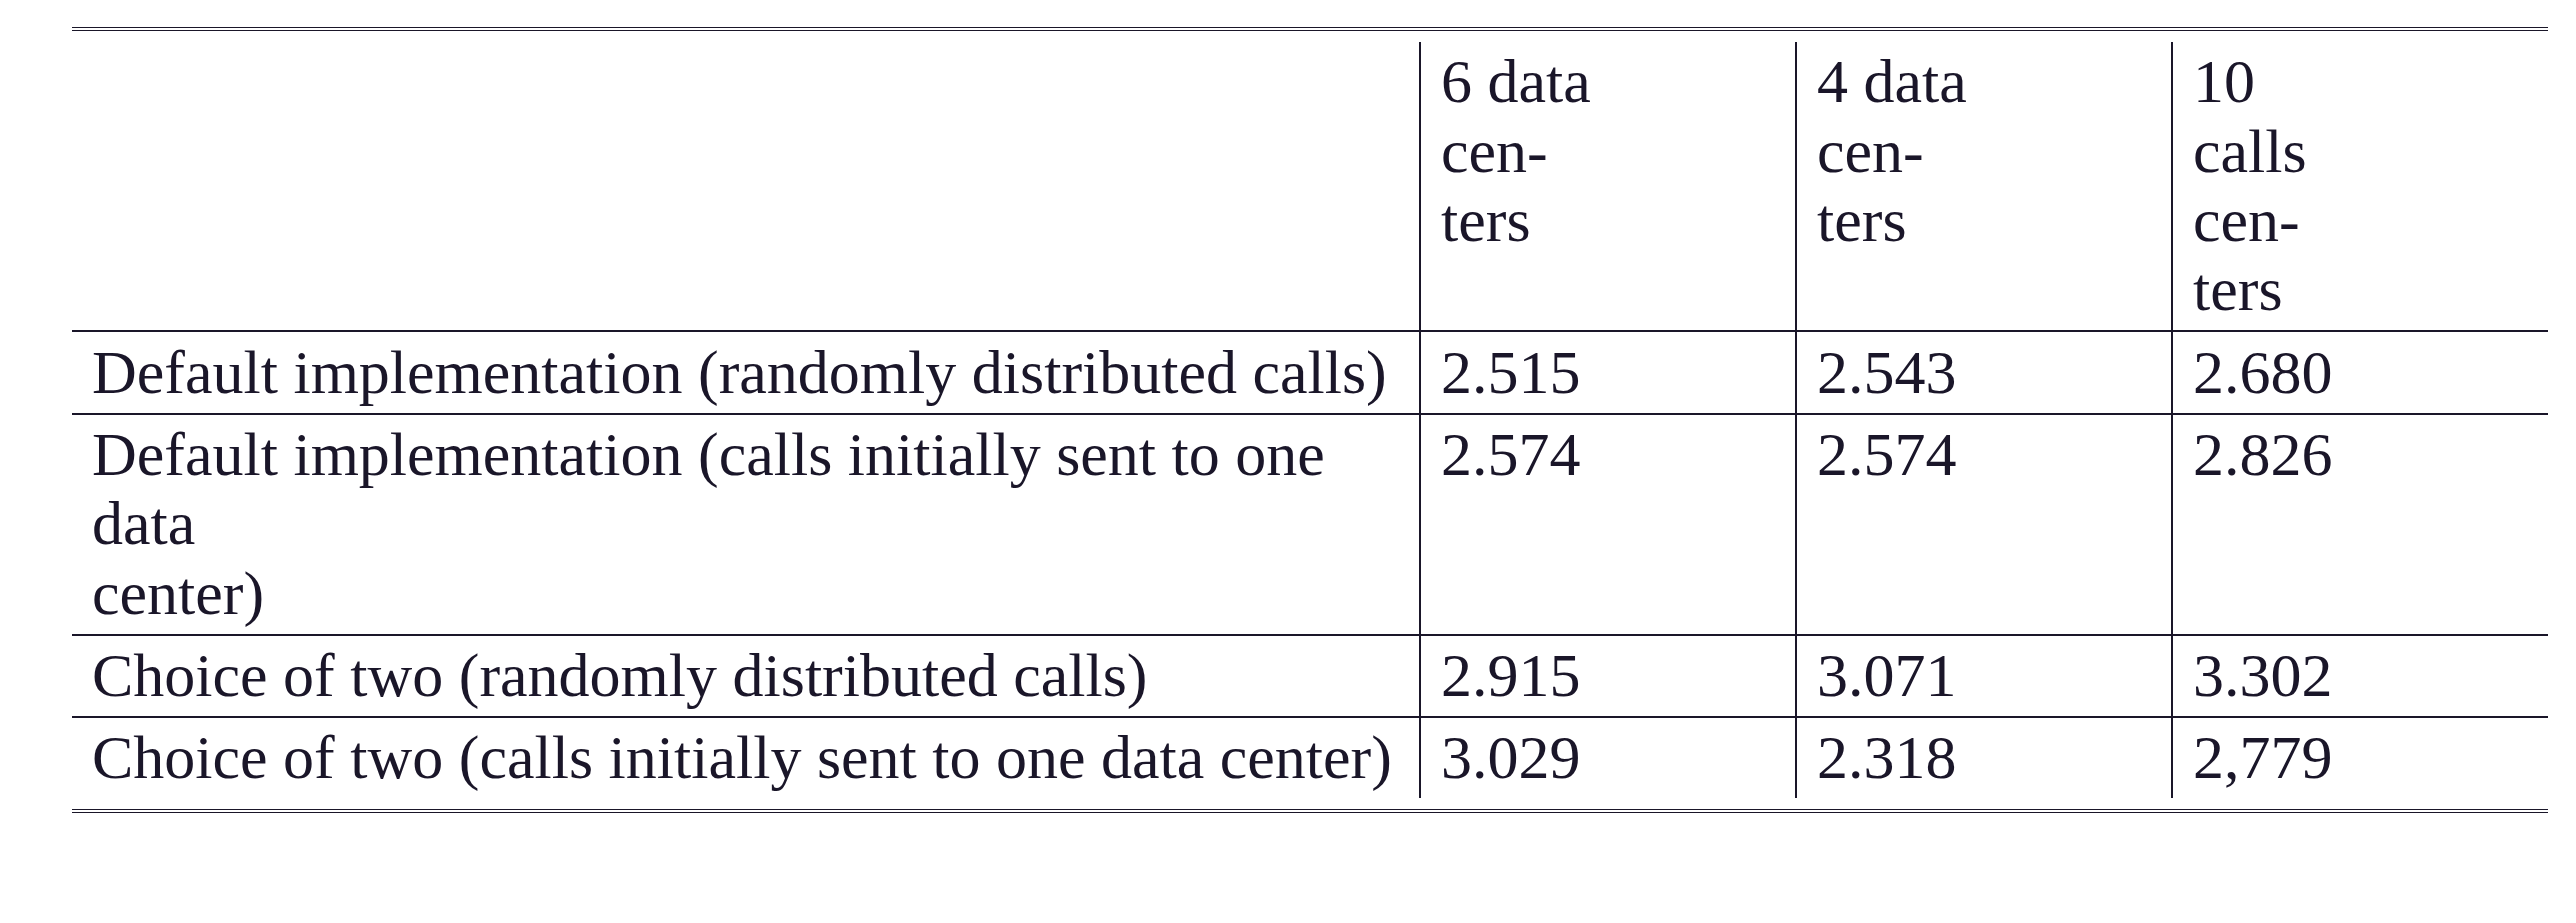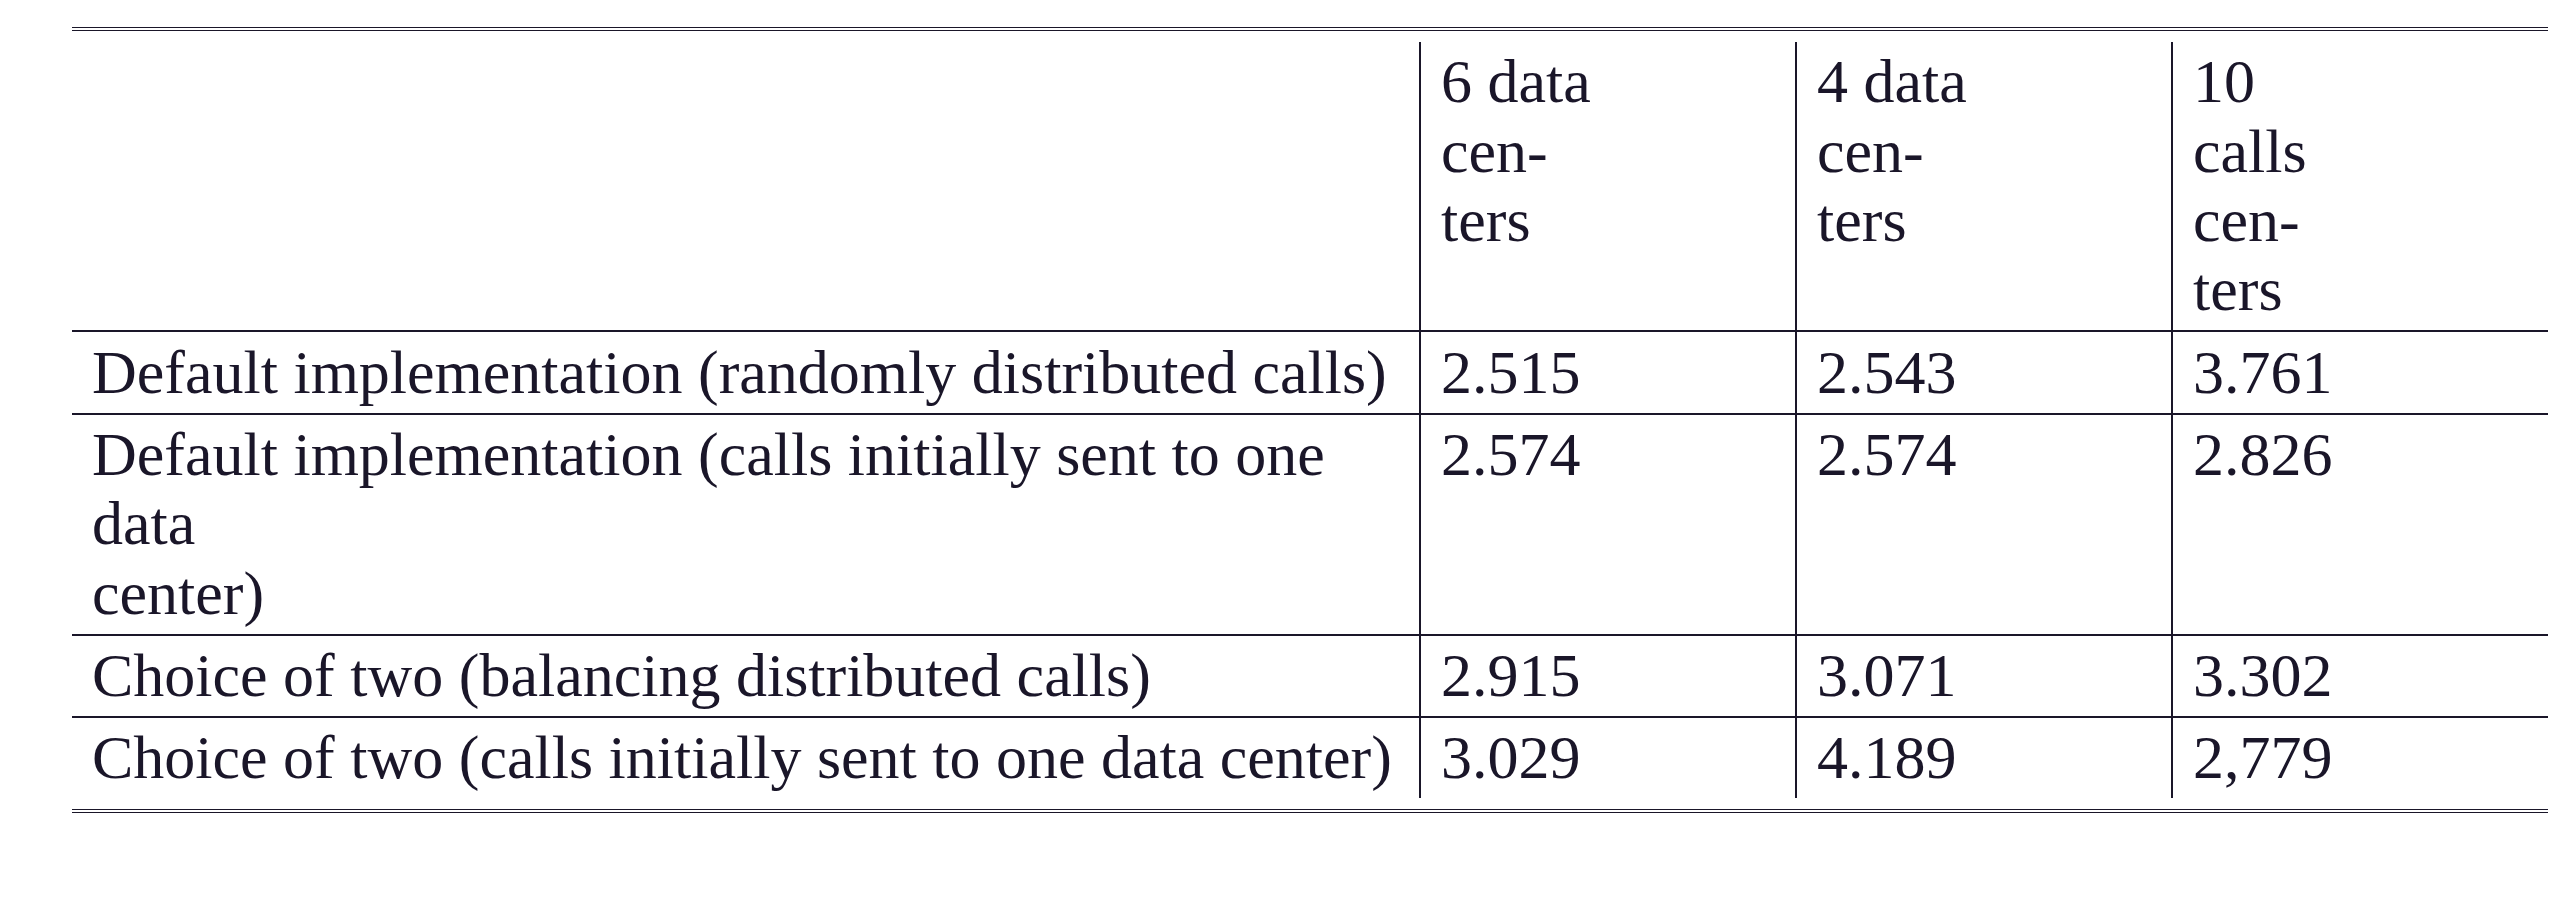--- a/index.html
+++ b/index.html
@@ -98,44 +98,44 @@
         <span>calls</span>
         <span>cen-</span>
         <span>ters</span>
       </th>
     </tr>
 
     <tr class="hline-above">
       <td>Default implementation (randomly distributed calls)</td>
       <td class="vleft">2.515</td>
       <td class="vleft">2.543</td>
-      <td class="vleft">3.761</td>
+      <td class="vleft">2.680</td>
     </tr>
 
     <tr class="hline-above">
       <td>
         <span>Default implementation (calls initially sent to one data</span><br>
         <span>center)</span>
       </td>
       <td class="vleft">2.574</td>
       <td class="vleft">2.574</td>
       <td class="vleft">2.826</td>
     </tr>
 
     <tr class="hline-above">
-      <td>Choice of two (balancing distributed calls)</td>
+      <td>Choice of two (randomly distributed calls)</td>
       <td class="vleft">2.915</td>
       <td class="vleft">3.071</td>
       <td class="vleft">3.302</td>
     </tr>
 
     <tr class="hline-above">
       <td>Choice of two (calls initially sent to one data center)</td>
       <td class="vleft">3.029</td>
-      <td class="vleft">4.189</td>
+      <td class="vleft">2.318</td>
       <td class="vleft">2,779</td>
     </tr>
 
 
     <tr class="botrule">
           <td colspan="4"></td>
         </tr>
   </tbody>
     </table>
 </div>

